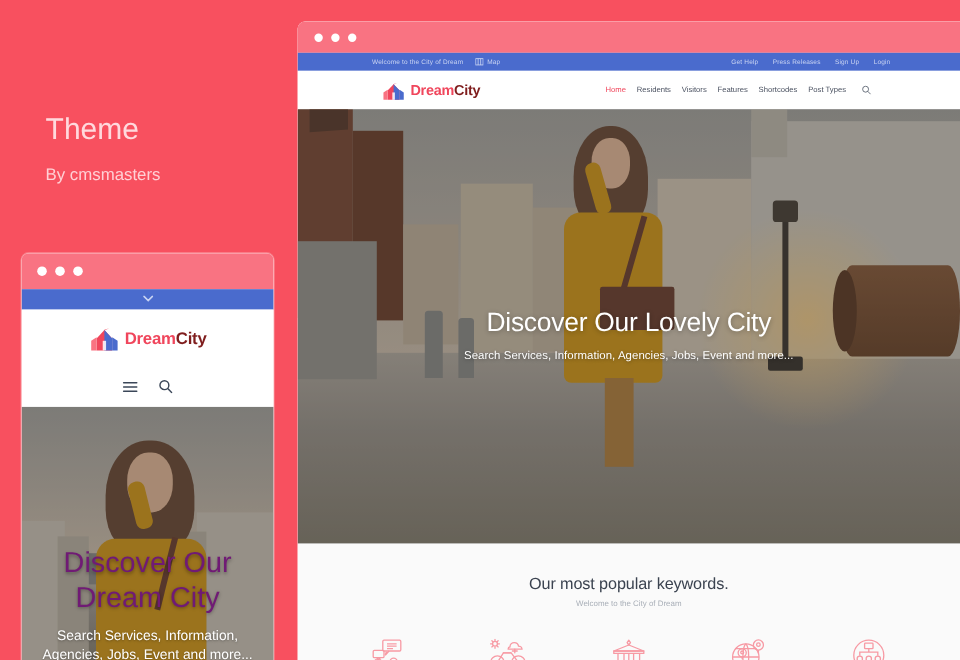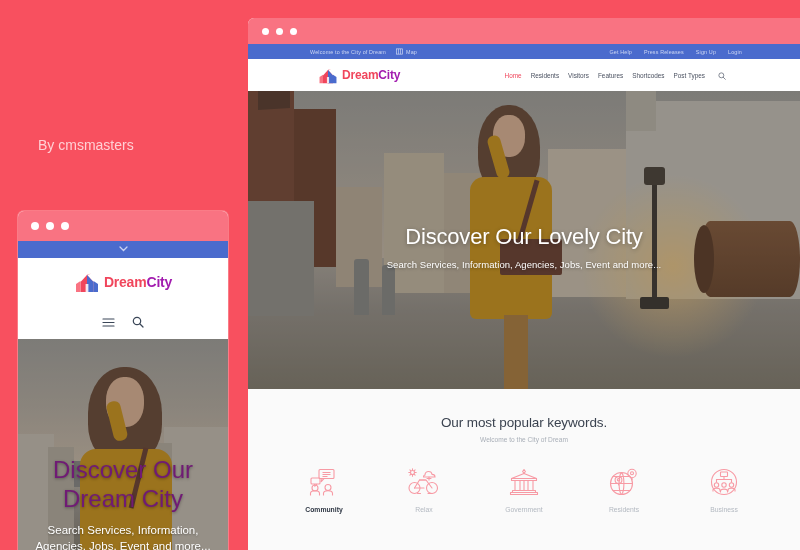--- a/index.html
+++ b/index.html
@@ -94,27 +94,27 @@
   .d-topbar span { white-space:nowrap; }
   .map-ico { display:inline-flex; align-items:center; gap:3px; }
 
   .d-nav {
     height: 32px; background:#fff; display:flex; align-items:center;
     padding: 0 74px 0 70px;
   }
   .d-logo { display:flex; align-items:center; gap:4px; }
   .d-logo-text { font-size:12px; font-weight:bold; letter-spacing:-.2px; }
   .d-logo-text .a { color:#f0465c; }
-  .d-logo-text .b { color:#a21caf; }
+  .d-logo-text .b { color:#7f1d1d; }
   .d-menu { margin-left:auto; display:flex; align-items:center; gap:9px; }
   .d-menu a { font-size:6.4px; color:#4a5160; text-decoration:none; white-space:nowrap; }
   .d-menu a.active { color:#f0465c; }
   .d-search-ico { margin-left:4px; color:#5a6270; }
 
-  .d-hero { position:relative; height:298px; overflow:hidden;padding-left:45px; }
+  .d-hero { position:relative; height:362px; overflow:hidden;padding-left:45px; }
   .d-hero-inner {
     position:absolute; inset:0; display:flex; flex-direction:column;
     align-items:center; justify-content:center; z-index:5; padding-top:14px;
   }
   .d-hero-h1 {
     font-size:22px; font-weight:400; color:#fff; letter-spacing:-.2px;
     text-shadow:0 1px 4px rgba(0,0,0,.3);
   }
   .d-hero-p {
     margin-top:9px; font-size:9.5px; color:#fff; letter-spacing:.05px;
@@ -172,20 +172,21 @@
   .strap { position:absolute; background:#6e3f2c; }
   .scrim { position:absolute; inset:0; background:rgba(40,40,45,.34); z-index:3; }
   .post { position:absolute; background:#8e8d88; border-radius:3px 3px 0 0; }
 
   .ico svg, .d-svc svg { display:block; }
 </style>
 </head>
 <body>
 
 <div class="promo">
+  <div class="promo-sub">Theme</div>
   <div class="promo-by">By cmsmasters</div>
 </div>
 
 <div class="mobile">
 
   <div class="m-chrome">
     <span class="dot"></span>
     <span class="dot"></span>
     <span class="dot"></span>
   </div>

